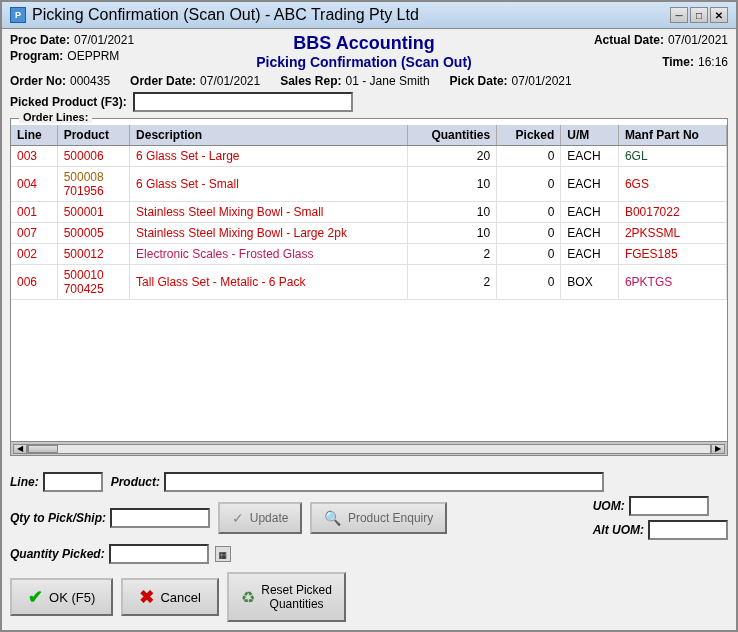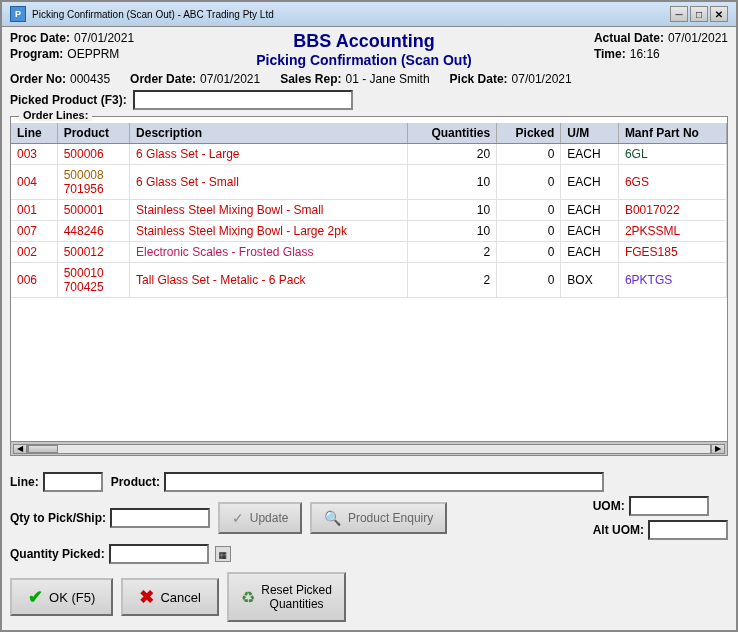--- a/index.html
+++ b/index.html
@@ -39,21 +39,21 @@
       background: #4a90d9;
       border: 1px solid #2060a0;
       display: flex;
       align-items: center;
       justify-content: center;
       font-size: 9px;
       color: white;
       font-weight: bold;
     }
     .title-bar-text {
-      font-size: 10px;
+      font-size: 16px;
       font-weight: normal;
       color: #000;
     }
     .title-bar-controls {
       display: flex;
       gap: 2px;
     }
     .title-btn {
       width: 18px;
       height: 16px;
@@ -94,22 +94,22 @@
       color: #00008b;
     }
     .header-center h2 {
       font-size: 14px;
       font-weight: bold;
       color: #00008b;
     }
     .header-right {
       display: flex;
       flex-direction: column;
-      align-items: flex-start;
-      gap: 2px;
+      align-items: flex-end;
+      gap: 8px;
     }
     .info-row {
       display: flex;
       gap: 4px;
       align-items: center;
     }
     .info-label {
       font-weight: bold;
       color: #000;
     }
@@ -224,20 +224,21 @@
       gap: 4px;
       padding: 4px 0;
     }
     .field-group {
       display: flex;
       align-items: center;
       gap: 4px;
     }
     .field-label {
       font-weight: bold;
+      font-style: italic;
     }
     .field-input {
       height: 20px;
       border: 2px inset #888;
       background: white;
       padding: 1px 3px;
     }
     .line-input { width: 60px; }
     .product-input { width: 440px; }
     .qty-input { width: 100px; }
@@ -455,21 +456,21 @@
       <td style="color:#cc0000">001</td>
       <td><span style="color:#cc0000">500001</span></td>
       <td style="color:#cc0000">Stainless Steel Mixing Bowl - Small</td>
       <td class="right" style="color:#000">10</td>
       <td class="right" style="color:#000">0</td>
       <td style="color:#000">EACH</td>
       <td style="color:#cc0000">B0017022</td>
     </tr>
               <tr>
       <td style="color:#cc0000">007</td>
-      <td><span style="color:#cc0000">448246</span></td>
+      <td><span style="color:#cc0000">500005</span></td>
       <td style="color:#cc0000">Stainless Steel Mixing Bowl - Large 2pk</td>
       <td class="right" style="color:#000">10</td>
       <td class="right" style="color:#000">0</td>
       <td style="color:#000">EACH</td>
       <td style="color:#cc0000">2PKSSML</td>
     </tr>
               <tr>
       <td style="color:#cc0000">002</td>
       <td><span style="color:#cc0000">500012</span></td>
       <td style="color:#be185d">Electronic Scales - Frosted Glass</td>
@@ -478,21 +479,21 @@
       <td style="color:#000">EACH</td>
       <td style="color:#cc0000">FGES185</td>
     </tr>
               <tr>
       <td style="color:#cc0000">006</td>
       <td><span style="color:#cc0000">500010</span><br><span style="color:#cc0000">700425</span></td>
       <td style="color:#cc0000">Tall Glass Set - Metalic - 6 Pack</td>
       <td class="right" style="color:#000">2</td>
       <td class="right" style="color:#000">0</td>
       <td style="color:#000">BOX</td>
-      <td style="color:#6d28d9">6PKTGS</td>
+      <td style="color:#be185d">6PKTGS</td>
     </tr>
             </tbody>
         </table>
       </div>
       <div class="scrollbar-area">
         <div class="scroll-arrow">◀</div>
         <div class="scrollbar-track">
           <div class="scrollbar-thumb"></div>
         </div>
         <div class="scroll-arrow">▶</div>

